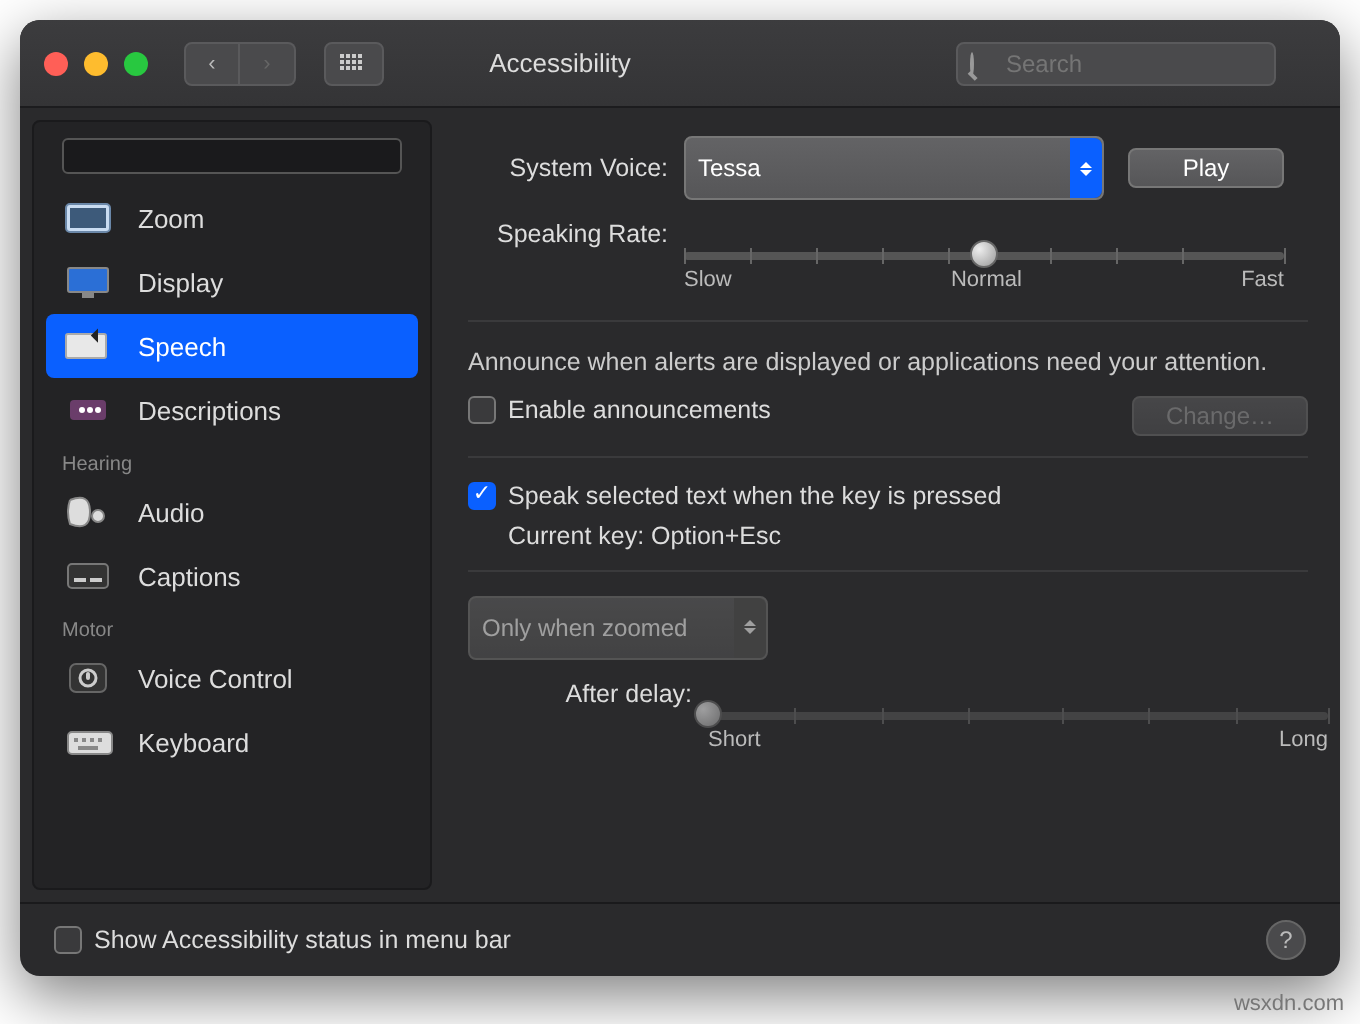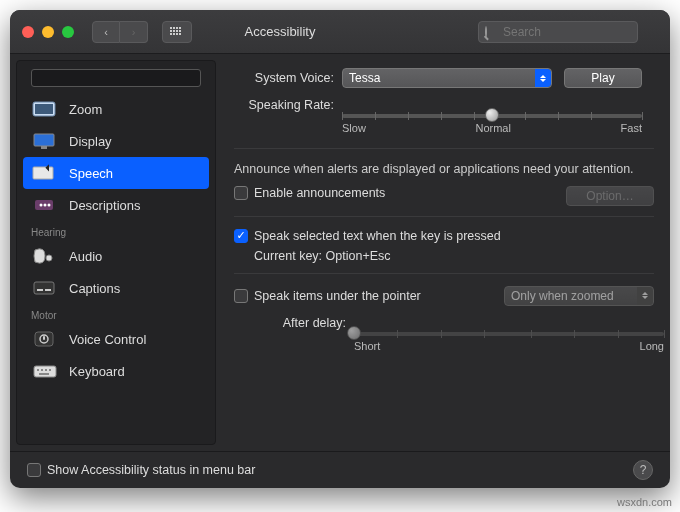--- a/index.html
+++ b/index.html
@@ -26,21 +26,21 @@
   .sidebar { width: 200px; background: #232325; padding: 8px 6px; overflow-y: auto; border: 1px solid #1a1a1c; border-radius: 4px; margin: 6px 0 6px 6px; }
   .sgroup { color:#888; font-size:10px; text-transform:capitalize; padding: 6px 8px 2px; }
   .sitem { display:flex; align-items:center; gap:10px; padding: 6px 8px; color:#ddd; font-size:13px; border-radius:4px; cursor:pointer; }
   .sitem.sel { background:#0a60ff; color:#fff; }
   .sicon { width: 28px; height: 20px; display:flex; align-items:center; justify-content:center; }
   .sicon svg { width:28px; height:20px; }
   .truncated { height: 18px; border: 1px solid #555; border-radius:3px; margin: 0 8px 6px; background:#1a1a1c; }
   .content { flex:1; padding: 14px 16px 8px 18px; color:#ddd; font-size:12.5px; overflow-y:auto; }
   .row { display:flex; align-items:center; margin-bottom: 10px; }
   .lbl { width: 108px; text-align:right; padding-right: 8px; color:#ddd; }
-  .select { height: 20px; background: linear-gradient(#636365,#565658); border: 1px solid #777; border-radius: 4px; display:flex; align-items:center; padding: 0 6px; font-size:12px; color:#fff; position:relative; }
+  .select { height: 32px; background: linear-gradient(#636365,#565658); border: 1px solid #777; border-radius: 4px; display:flex; align-items:center; padding: 0 6px; font-size:12px; color:#fff; position:relative; }
   .select .arrows { position:absolute; right:0; top:0; bottom:0; width:16px; background:#0a60ff; border-radius: 0 4px 4px 0; display:flex; flex-direction:column; align-items:center; justify-content:center; gap:0; }
   .select .arrows::before, .select .arrows::after { content:''; border:3px solid transparent; }
   .select .arrows::before { border-bottom-color:#fff; margin-bottom:1px; }
   .select .arrows::after { border-top-color:#fff; }
   .select.dis { opacity:.55; }
   .select.dis .arrows { background:#555; }
   .btn { height:20px; padding: 0 12px; background: linear-gradient(#636365,#565658); border:1px solid #777; border-radius:4px; color:#fff; font-size:12px; display:inline-flex; align-items:center; justify-content:center; }
   .btn.dis { opacity:.5; color:#aaa; }
   .slider-wrap { margin: 2px 0 14px 108px; width: 300px; }
   .slider-wrap.full { margin-left: 120px; width: 310px; }
@@ -222,41 +222,37 @@
       </div>
 
       <hr class="hr">
 
       <div class="desc">Announce when alerts are displayed or applications need your attention.</div>
       <div class="row" style="justify-content:space-between">
         <div class="ck">
           <div class="ckbox"></div>
           <span>Enable announcements</span>
         </div>
-        <div class="btn dis" style="width:88px">Option…</div>
+        <div class="btn dis" style="width:88px">Change…</div>
       </div>
 
       <hr class="hr">
 
       <div class="ck">
         <div class="ckbox on"></div>
         <span>Speak selected text when the key is pressed</span>
       </div>
       <div class="indent">
         <span>Current key: Option+Esc</span>
         <div style="flex:1"></div>
       </div>
 
       <hr class="hr">
 
       <div class="row" style="justify-content:space-between">
-        <div class="ck" style="margin-bottom:0">
-          <div class="ckbox"></div>
-          <span>Speak items under the pointer</span>
-        </div>
         <div class="select dis" style="width:150px">
           <span>Only when zoomed</span>
           <span class="arrows"></span>
         </div>
       </div>
       <div class="row" style="margin:6px 0 2px">
         <div class="lbl" style="width:120px">After delay:</div>
       </div>
       <div class="slider-wrap full">
         <div class="track" style="opacity:.6">

